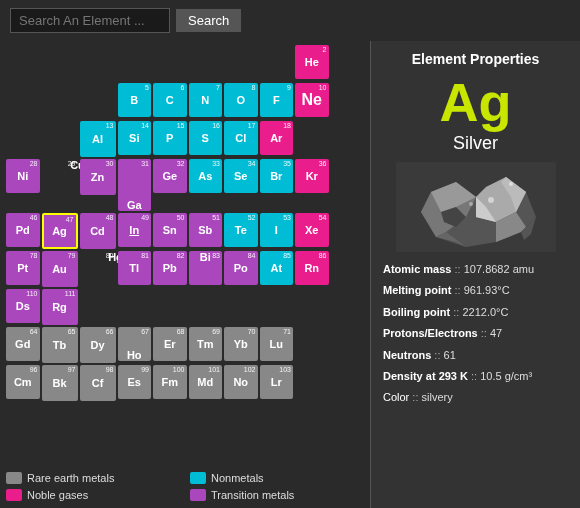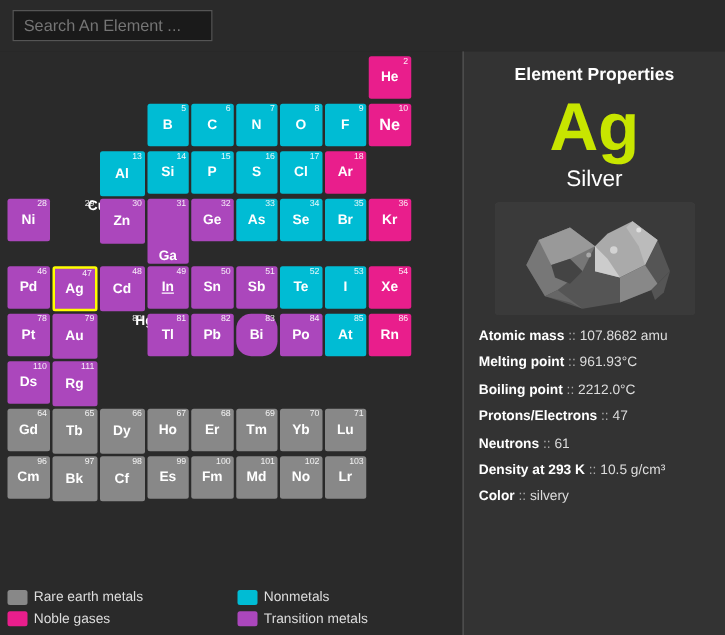--- a/index.html
+++ b/index.html
@@ -116,20 +116,21 @@
       flex-direction: column;
       flex: 1;
       overflow: hidden;
     }
   </style>
 </head>
 <body>
 
 <div class="top-bar">
   <input class="search-input" type="text" placeholder="Search An Element ..." style="">
+  <button class="search-button">Search</button>
 </div>
 
 <div class="main-content">
 
   <div class="left-panel">
     <div class="periodic-panel" id="pt-container">
 
     <div style="display: grid; grid-template-columns: repeat(10, 1fr); gap: 2px; margin-bottom: 4px;">
           <div style="aspect-ratio: 1 / 1; display: flex; flex-direction: column; align-items: center; justify-content: center; font-size: 9px; position: relative; cursor: default; border-radius: 2px; min-width: 0px; background: transparent;"></div>
           <div style="aspect-ratio: 1 / 1; display: flex; flex-direction: column; align-items: center; justify-content: center; font-size: 9px; position: relative; cursor: default; border-radius: 2px; min-width: 0px; background: transparent;"></div>
@@ -162,21 +163,21 @@
           <div style="aspect-ratio: 1 / 1; display: flex; flex-direction: column; align-items: center; justify-content: center; font-size: 9px; position: relative; cursor: pointer; border-radius: 2px; min-width: 0px; background: rgb(0, 188, 212);">
             <span style="font-size: 7px; position: absolute; top: 1px; right: 2px; color: rgba(255, 255, 255, 0.9);">8</span>
             <span style="font-size: 11px; font-weight: bold; color: rgb(255, 255, 255);">O</span>
           </div>
           <div style="aspect-ratio: 1 / 1; display: flex; flex-direction: column; align-items: center; justify-content: center; font-size: 9px; position: relative; cursor: pointer; border-radius: 2px; min-width: 0px; background: rgb(0, 188, 212);">
             <span style="font-size: 7px; position: absolute; top: 1px; right: 2px; color: rgba(255, 255, 255, 0.9);">9</span>
             <span style="font-size: 11px; font-weight: bold; color: rgb(255, 255, 255);">F</span>
           </div>
           <div style="aspect-ratio: 1 / 1; display: flex; flex-direction: column; align-items: center; justify-content: center; font-size: 9px; position: relative; cursor: pointer; border-radius: 2px; min-width: 0px; background: rgb(233, 30, 140);">
             <span style="font-size: 7px; position: absolute; top: 1px; right: 2px; color: rgba(255, 255, 255, 0.9);">10</span>
-            <span style="font-size: 13px; font-weight: bold; color: rgb(255, 255, 255);">Ne</span>
+            <span style="font-size: 16px; font-weight: bold; color: rgb(255, 255, 255);">Ne</span>
           </div>
           <div style="aspect-ratio: 1 / 1; display: flex; flex-direction: column; align-items: center; justify-content: center; font-size: 9px; position: relative; cursor: default; border-radius: 2px; min-width: 0px; background: transparent;"></div>
           <div style="aspect-ratio: 1 / 1; display: flex; flex-direction: column; align-items: center; justify-content: center; font-size: 9px; position: relative; cursor: default; border-radius: 2px; min-width: 0px; background: transparent;"></div>
           <div style="aspect-ratio: 1 / 1; display: flex; flex-direction: column; align-items: center; justify-content: center; font-size: 9px; position: relative; cursor: default; border-radius: 2px; min-width: 0px; background: transparent;"></div>
           <div style="aspect-ratio: 1 / 1; display: flex; flex-direction: column; align-items: center; justify-content: center; font-size: 9px; position: relative; cursor: pointer; border-radius: 2px; min-width: 0px; background: rgb(0, 188, 212);">
             <span style="font-size: 7px; position: absolute; top: 1px; right: 2px; color: rgba(255, 255, 255, 0.9);">13</span>
             <span style="font-size: 11px; font-weight: bold; color: rgb(255, 255, 255);">Al</span>
           </div>
           <div style="aspect-ratio: 1 / 1; display: flex; flex-direction: column; align-items: center; justify-content: center; font-size: 9px; position: relative; cursor: pointer; border-radius: 2px; min-width: 0px; background: rgb(0, 188, 212);">
             <span style="font-size: 7px; position: absolute; top: 1px; right: 2px; color: rgba(255, 255, 255, 0.9);">14</span>
@@ -287,21 +288,21 @@
             <span style="font-size: 11px; font-weight: bold; color: rgb(255, 255, 255);">Hg</span>
           </div>
           <div style="aspect-ratio: 1 / 1; display: flex; flex-direction: column; align-items: center; justify-content: center; font-size: 9px; position: relative; cursor: pointer; border-radius: 2px; min-width: 0px; background: rgb(171, 71, 188);">
             <span style="font-size: 7px; position: absolute; top: 1px; right: 2px; color: rgba(255, 255, 255, 0.9);">81</span>
             <span style="font-size: 11px; font-weight: bold; color: rgb(255, 255, 255);">Tl</span>
           </div>
           <div style="aspect-ratio: 1 / 1; display: flex; flex-direction: column; align-items: center; justify-content: center; font-size: 9px; position: relative; cursor: pointer; border-radius: 2px; min-width: 0px; background: rgb(171, 71, 188);">
             <span style="font-size: 7px; position: absolute; top: 1px; right: 2px; color: rgba(255, 255, 255, 0.9);">82</span>
             <span style="font-size: 11px; font-weight: bold; color: rgb(255, 255, 255);">Pb</span>
           </div>
-          <div style="aspect-ratio: 1 / 1; display: flex; flex-direction: column; align-items: center; justify-content: center; font-size: 9px; position: relative; cursor: pointer; border-radius: 12px; min-width: 0px; background: rgb(171, 71, 188);">
+          <div style="aspect-ratio: 1 / 1; display: flex; flex-direction: column; align-items: center; font-size: 9px; position: relative; cursor: pointer; border-radius: 2px; min-width: 0px; background: rgb(171, 71, 188);">
             <span style="font-size: 7px; position: absolute; top: 1px; right: 2px; color: rgba(255, 255, 255, 0.9);">83</span>
             <span style="font-size: 11px; font-weight: bold; color: rgb(255, 255, 255);">Bi</span>
           </div>
           <div style="aspect-ratio: 1 / 1; display: flex; flex-direction: column; align-items: center; justify-content: center; font-size: 9px; position: relative; cursor: pointer; border-radius: 2px; min-width: 0px; background: rgb(171, 71, 188);">
             <span style="font-size: 7px; position: absolute; top: 1px; right: 2px; color: rgba(255, 255, 255, 0.9);">84</span>
             <span style="font-size: 11px; font-weight: bold; color: rgb(255, 255, 255);">Po</span>
           </div>
           <div style="aspect-ratio: 1 / 1; display: flex; flex-direction: column; align-items: center; justify-content: center; font-size: 9px; position: relative; cursor: pointer; border-radius: 2px; min-width: 0px; background: rgb(0, 188, 212);">
             <span style="font-size: 7px; position: absolute; top: 1px; right: 2px; color: rgba(255, 255, 255, 0.9);">85</span>
             <span style="font-size: 11px; font-weight: bold; color: rgb(255, 255, 255);">At</span>
@@ -332,21 +333,21 @@
             <span style="font-size: 11px; font-weight: bold; color: rgb(255, 255, 255);">Gd</span>
           </div>
           <div style="aspect-ratio: 1 / 1; display: flex; flex-direction: column; align-items: center; justify-content: center; font-size: 9px; position: relative; cursor: pointer; border-radius: 2px; min-width: 0px; background: rgb(136, 136, 136);">
             <span style="font-size: 7px; position: absolute; top: 1px; right: 2px; color: rgba(255, 255, 255, 0.9);">65</span>
             <span style="font-size: 11px; font-weight: bold; color: rgb(255, 255, 255);">Tb</span>
           </div>
           <div style="aspect-ratio: 1 / 1; display: flex; flex-direction: column; align-items: center; justify-content: center; font-size: 9px; position: relative; cursor: pointer; border-radius: 2px; min-width: 0px; background: rgb(136, 136, 136);">
             <span style="font-size: 7px; position: absolute; top: 1px; right: 2px; color: rgba(255, 255, 255, 0.9);">66</span>
             <span style="font-size: 11px; font-weight: bold; color: rgb(255, 255, 255);">Dy</span>
           </div>
-          <div style="aspect-ratio: 1 / 1; display: flex; flex-direction: column; align-items: center; justify-content: center; font-size: 9px; position: relative; cursor: pointer; border-radius: 2px; min-width: 0px; background: rgb(136, 136, 136);">
+          <div style="aspect-ratio: 1 / 1; display: flex; flex-direction: column; align-items: center; justify-content: flex-end; font-size: 9px; position: relative; cursor: pointer; border-radius: 2px; min-width: 0px; background: rgb(136, 136, 136);">
             <span style="font-size: 7px; position: absolute; top: 1px; right: 2px; color: rgba(255, 255, 255, 0.9);">67</span>
             <span style="font-size: 11px; font-weight: bold; color: rgb(255, 255, 255);">Ho</span>
           </div>
           <div style="aspect-ratio: 1 / 1; display: flex; flex-direction: column; align-items: center; justify-content: center; font-size: 9px; position: relative; cursor: pointer; border-radius: 2px; min-width: 0px; background: rgb(136, 136, 136);">
             <span style="font-size: 7px; position: absolute; top: 1px; right: 2px; color: rgba(255, 255, 255, 0.9);">68</span>
             <span style="font-size: 11px; font-weight: bold; color: rgb(255, 255, 255);">Er</span>
           </div>
           <div style="aspect-ratio: 1 / 1; display: flex; flex-direction: column; align-items: center; justify-content: center; font-size: 9px; position: relative; cursor: pointer; border-radius: 2px; min-width: 0px; background: rgb(136, 136, 136);">
             <span style="font-size: 7px; position: absolute; top: 1px; right: 2px; color: rgba(255, 255, 255, 0.9);">69</span>
             <span style="font-size: 11px; font-weight: bold; color: rgb(255, 255, 255);">Tm</span>
@@ -443,16 +444,16 @@
         <polygon points="125,70 130,65 140,55 135,72 128,78" fill="#555"></polygon>
       </svg>
     </div>
     <div id="properties-list">
     <div style="color: rgb(221, 221, 221); font-size: 11px; margin-bottom: 6px; line-height: 1.4;"><span style="color:#fff;font-weight:bold">Atomic mass</span><span style="color:#aaa"> :: </span><span>107.8682 amu</span></div>
         <div style="color: rgb(221, 221, 221); font-size: 11px; margin-bottom: 6px; line-height: 1.4;"><span style="color:#fff;font-weight:bold">Melting point</span><span style="color:#aaa"> :: </span><span>961.93°C</span></div>
         <div style="color: rgb(221, 221, 221); font-size: 11px; margin-bottom: 6px; line-height: 1.4;"><span style="color:#fff;font-weight:bold">Boiling point</span><span style="color:#aaa"> :: </span><span>2212.0°C</span></div>
         <div style="color: rgb(221, 221, 221); font-size: 11px; margin-bottom: 6px; line-height: 1.4;"><span style="color:#fff;font-weight:bold">Protons/Electrons</span><span style="color:#aaa"> :: </span><span>47</span></div>
         <div style="color: rgb(221, 221, 221); font-size: 11px; margin-bottom: 6px; line-height: 1.4;"><span style="color:#fff;font-weight:bold">Neutrons</span><span style="color:#aaa"> :: </span><span>61</span></div>
         <div style="color: rgb(221, 221, 221); font-size: 11px; margin-bottom: 6px; line-height: 1.4;"><span style="color:#fff;font-weight:bold">Density at 293 K</span><span style="color:#aaa"> :: </span><span>10.5 g/cm³</span></div>
-        <div style="color: rgb(221, 221, 221); font-size: 11px; margin-bottom: 6px; line-height: 1.4;"><span style="color:#fff;font-weight:bold">Color</span><span style="color:#aaa"> :: </span><span>silvery</span></div>
+        <div style="color: rgb(221, 221, 221); font-size: 11px; margin-bottom: 6px; line-height: 1.4;"><span style="color:#fff;font-weight:normal">Color</span><span style="color:#aaa"> :: </span><span>silvery</span></div>
       </div>
   </div>
 </div>
 
 </body></html>

